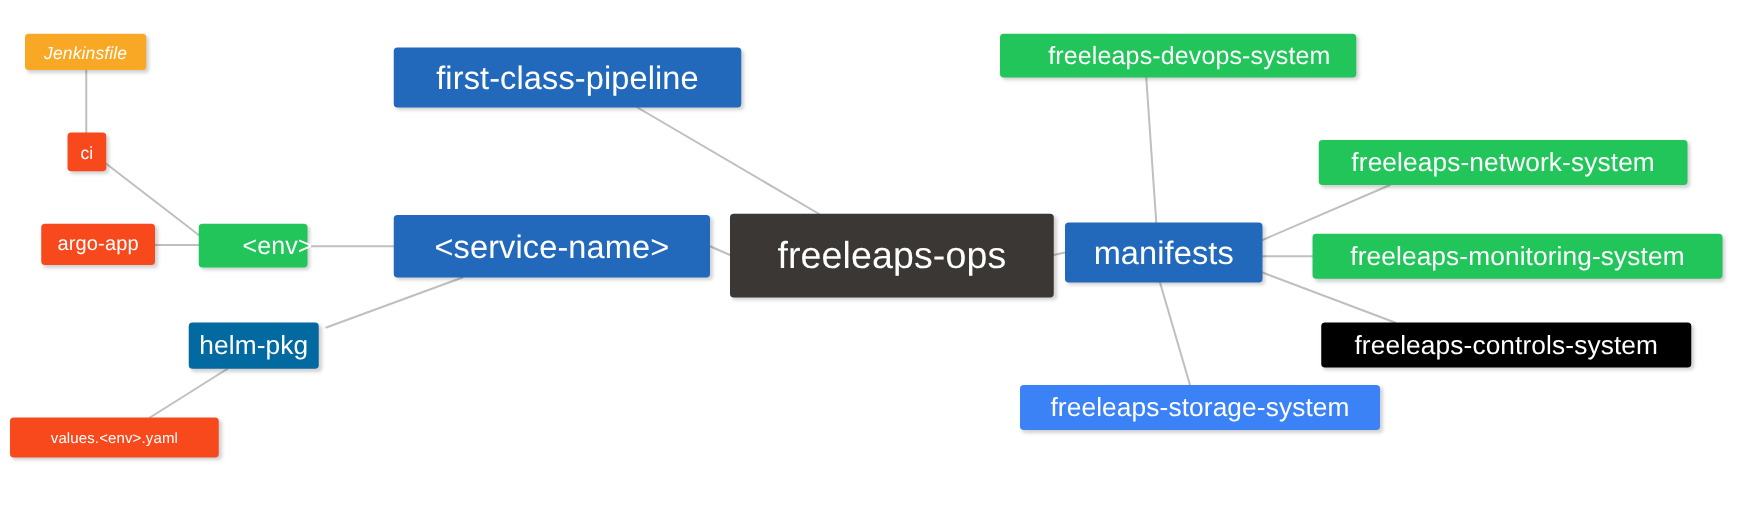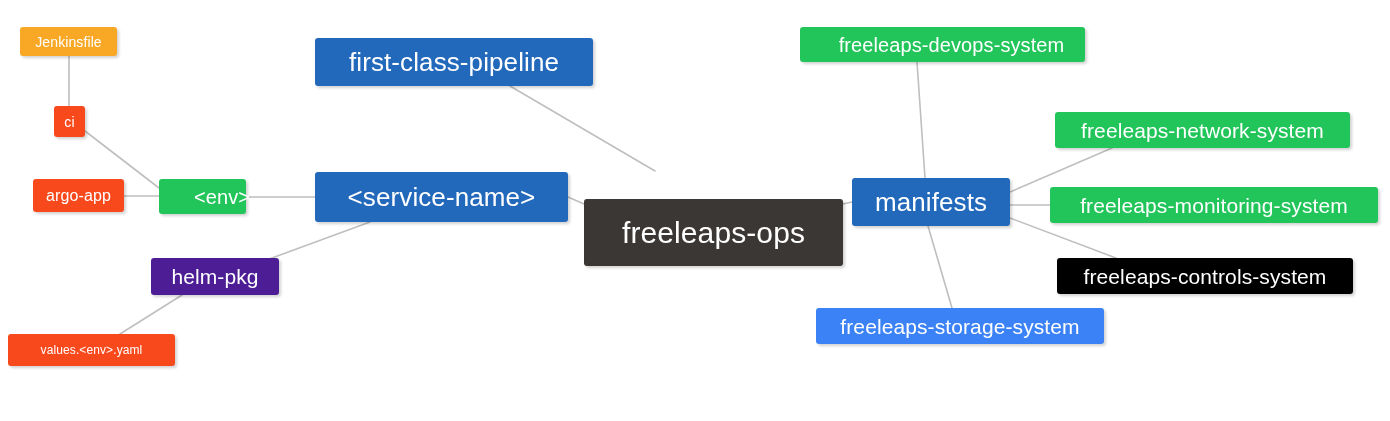--- a/index.html
+++ b/index.html
@@ -62,39 +62,39 @@
       <line x1="159" y1="196" x2="124" y2="196" stroke="#bfbfbf" stroke-width="1.6" stroke-linecap="round"></line>
       <line x1="69" y1="106" x2="69" y2="56" stroke="#bfbfbf" stroke-width="1.6" stroke-linecap="round"></line>
       <line x1="182" y1="295" x2="120" y2="334" stroke="#bfbfbf" stroke-width="1.6" stroke-linecap="round"></line>
       <line x1="925" y1="178" x2="917" y2="62" stroke="#bfbfbf" stroke-width="1.6" stroke-linecap="round"></line>
       <line x1="1010" y1="192" x2="1112" y2="148" stroke="#bfbfbf" stroke-width="1.6" stroke-linecap="round"></line>
       <line x1="1010" y1="205" x2="1050" y2="205" stroke="#bfbfbf" stroke-width="1.6" stroke-linecap="round"></line>
       <line x1="1010" y1="218" x2="1116" y2="258" stroke="#bfbfbf" stroke-width="1.6" stroke-linecap="round"></line>
       <line x1="928" y1="226" x2="952" y2="308" stroke="#bfbfbf" stroke-width="1.6" stroke-linecap="round"></line>
     </svg>
   <div id="nodes-layer">
-      <div class="node" style="left: 584px; top: 171px; width: 259px; height: 67px; background: rgb(59, 55, 52); font-size: 30px; margin-top: 28px;">
+      <div class="node" style="left: 584px; top: 171px; width: 259px; height: 67px; background: rgb(59, 55, 52); font-size: 30px;">
         <span class="node-label">freeleaps-ops</span>
       </div>
       <div class="node" style="left: 315px; top: 172px; width: 253px; height: 50px; background: rgb(34, 104, 187); font-size: 26px;">
         <span class="node-label">&lt;service-name&gt;</span>
       </div>
       <div class="node" style="left: 315px; top: 38px; width: 278px; height: 48px; background: rgb(34, 104, 187); font-size: 26px;">
         <span class="node-label">first-class-pipeline</span>
       </div>
       <div class="node" style="left: 852px; top: 178px; width: 158px; height: 48px; background: rgb(34, 104, 187); font-size: 26px;">
         <span class="node-label">manifests</span>
       </div>
       <div class="node" style="left: 159px; top: 179px; width: 87px; height: 35px; background: rgb(34, 197, 90); font-size: 20px; padding-left: 39px;">
         <span class="node-label">&lt;env&gt;</span>
       </div>
-      <div class="node" style="left: 151px; top: 258px; width: 128px; height: 37px; background: #4c1d95; font-size: 21px;">
+      <div class="node" style="left: 151px; top: 258px; width: 104px; height: 37px; background: #0369a1; font-size: 21px;">
         <span class="node-label">helm-pkg</span>
       </div>
-      <div class="node" style="left: 20px; top: 27px; width: 97px; height: 29px; background: rgb(249, 168, 37); font-size: 14px;">
+      <div class="node" style="left: 20px; top: 27px; width: 97px; height: 29px; background: rgb(249, 168, 37); font-size: 14px; font-style: italic;">
         <span class="node-label">Jenkinsfile</span>
       </div>
       <div class="node" style="left: 54px; top: 106px; width: 31px; height: 31px; background: rgb(248, 73, 28); font-size: 14px;">
         <span class="node-label">ci</span>
       </div>
       <div class="node" style="left: 33px; top: 179px; width: 91px; height: 33px; background: rgb(248, 73, 28); font-size: 16px;">
         <span class="node-label">argo-app</span>
       </div>
       <div class="node" style="left: 8px; top: 334px; width: 167px; height: 32px; background: rgb(248, 73, 28); font-size: 12px;">
         <span class="node-label">values.&lt;env&gt;.yaml</span>

